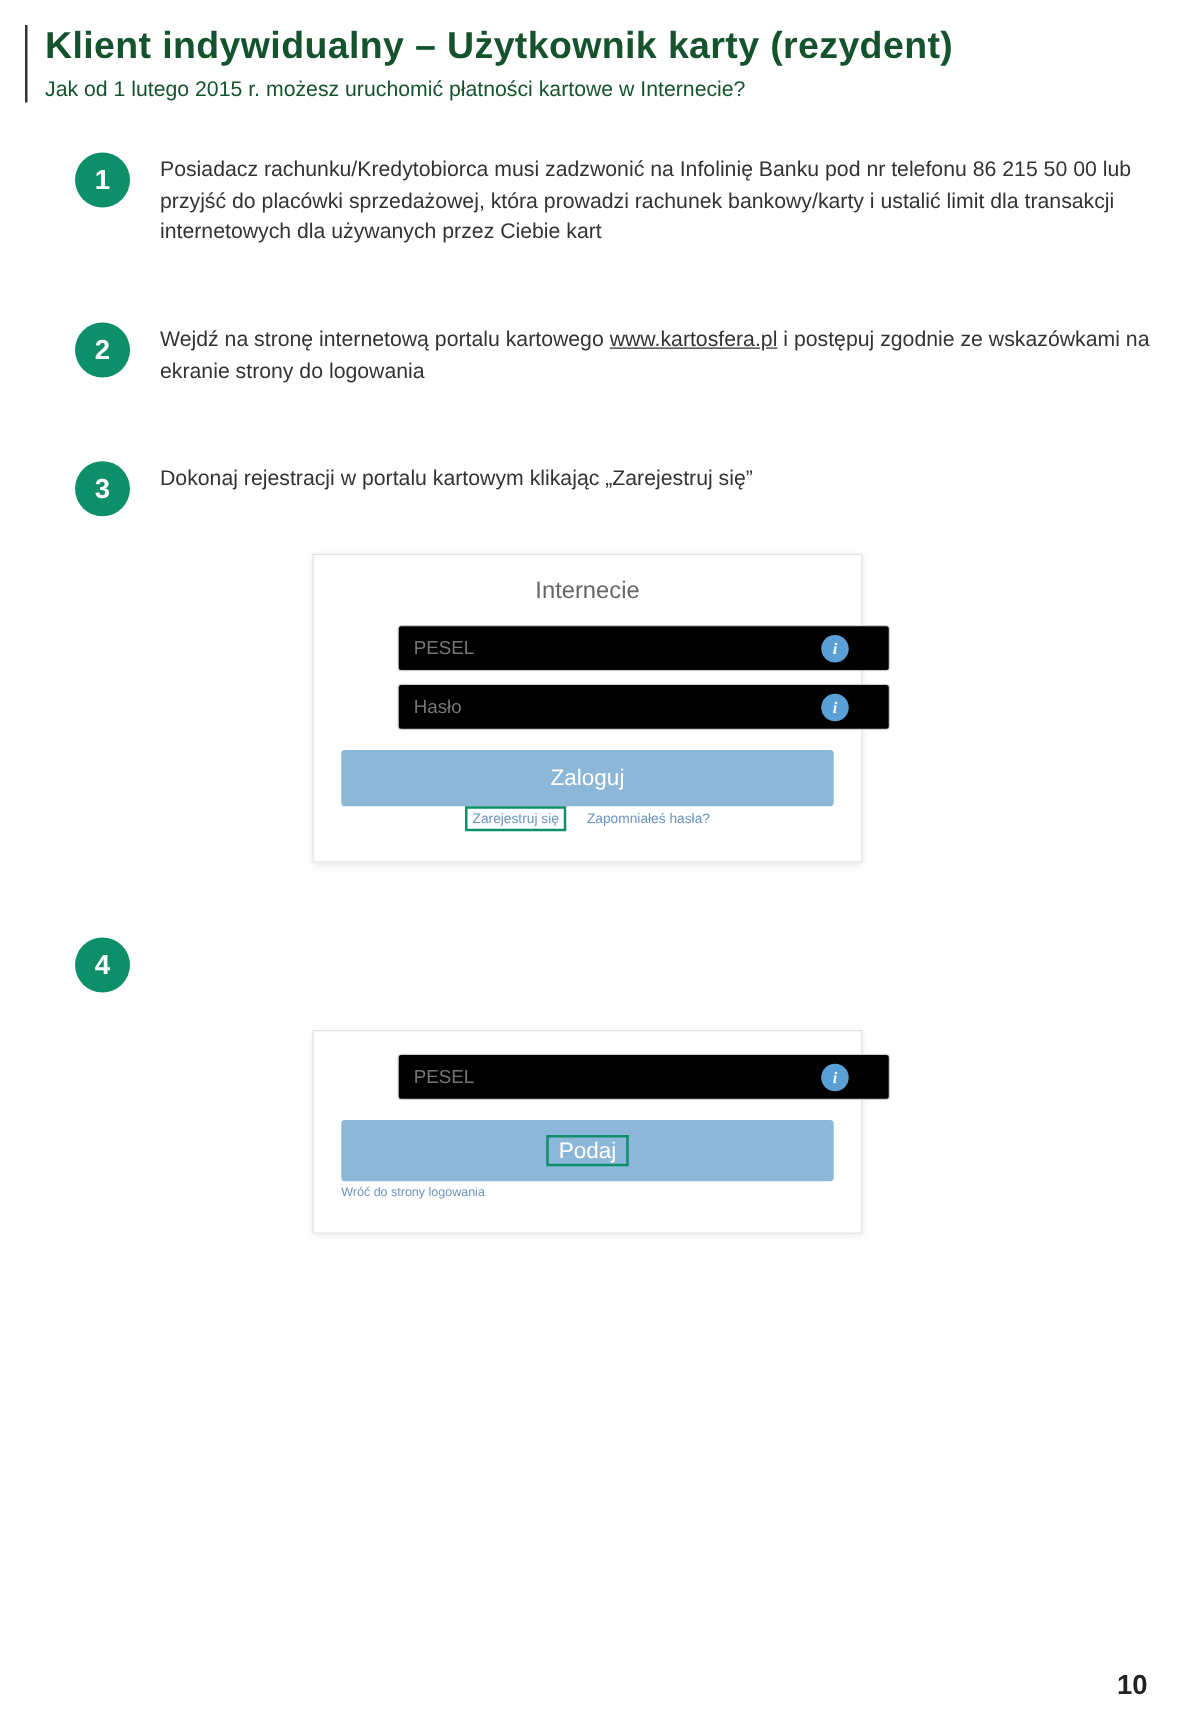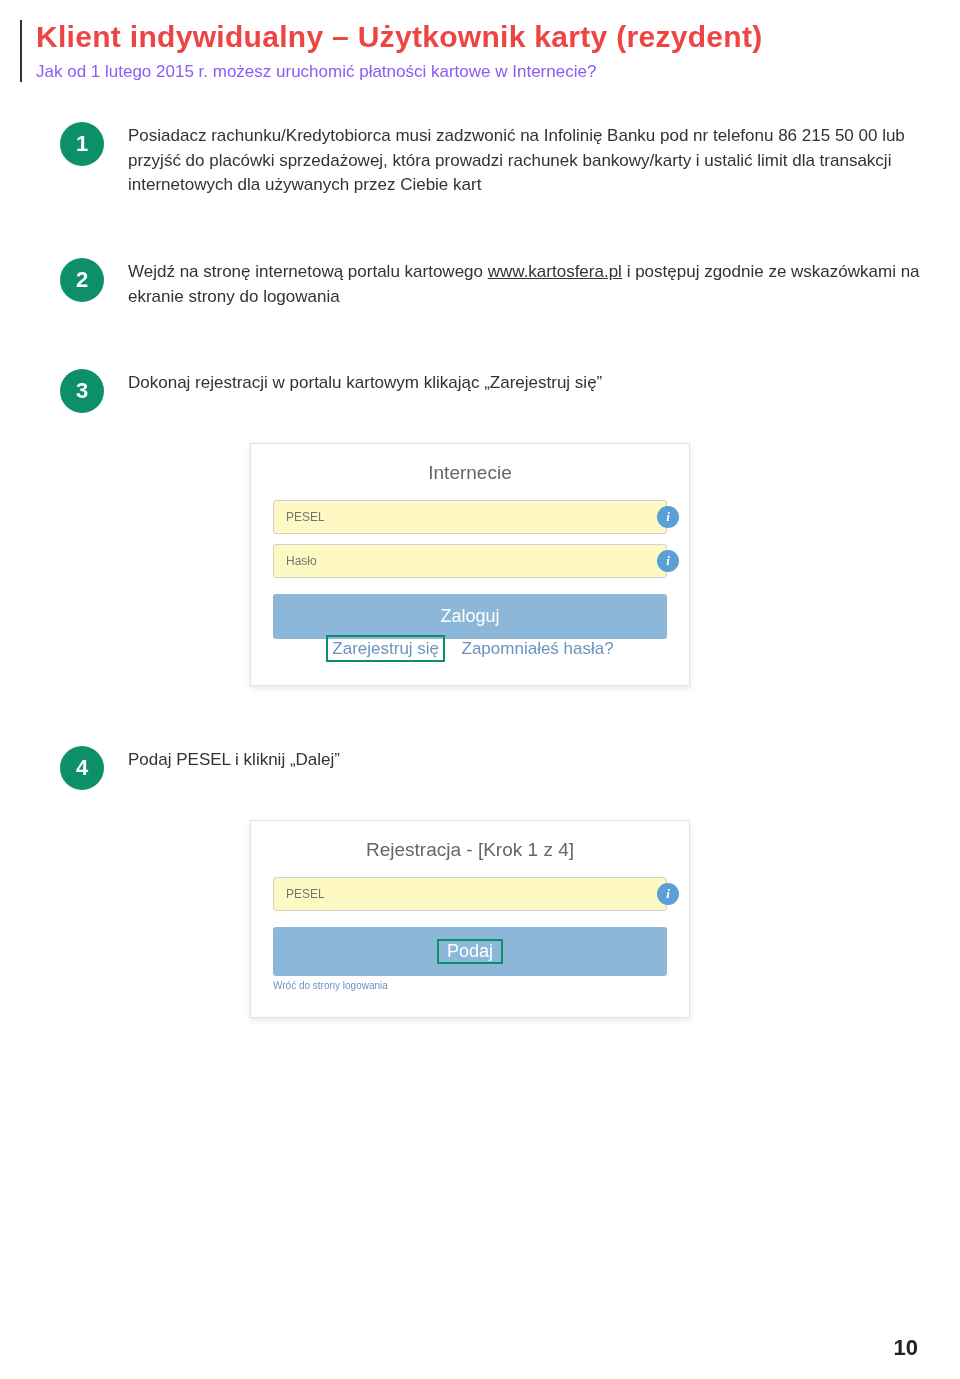--- a/index.html
+++ b/index.html
@@ -11,28 +11,28 @@
     color: #333;
   }
   .header {
     border-left: 2px solid #333;
     padding-left: 14px;
     margin-bottom: 40px;
   }
   .title {
     font-size: 30px;
     font-weight: 600;
-    color: #ef4444;
+    color: #14532d;
     letter-spacing: 0.3px;
     margin-bottom: 8px;
   }
   .subtitle {
     font-size: 17px;
     font-weight: 300;
-    color: #8b5cf6;
+    color: #14532d;
   }
   .step {
     display: flex;
     align-items: flex-start;
     margin-bottom: 60px;
     padding-left: 40px;
   }
   .step-num {
     flex: 0 0 44px;
     height: 44px;
@@ -71,23 +71,24 @@
   }
   .field-row {
     position: relative;
     margin-bottom: 10px;
   }
   .text-input {
     width: 100%;
     border: 1px solid #d0d0d0;
     border-radius: 3px;
     padding: 9px 36px 9px 12px;
-    font-size: 12px;
+    font-size: 15px;
     color: #888;
-    background: #fef9c3;
+    background: #000000;
+    margin-left: 45px;
   }
   .info-icon {
     position: absolute;
     right: -2px;
     top: 50%;
     transform: translateY(-50%);
     width: 22px;
     height: 22px;
     border-radius: 50%;
     background: #5a9fd6;
@@ -116,21 +117,21 @@
   }
   .btn-inner-frame {
     border: 2px solid #0d8f6a;
     display: inline-block;
     padding: 0 8px;
   }
   .link-row {
     text-align: center;
   }
   .link-row .small-link {
-    font-size: 17px;
+    font-size: 11px;
     color: #6a94c0;
     cursor: pointer;
     margin: 0 6px;
   }
   .small-link.boxed {
     border: 2px solid #0d8f6a;
     padding: 2px 4px;
   }
   .ret-link {
     font-size: 10px;
@@ -190,26 +191,24 @@
     <button class="btn"><span>Zaloguj</span></button>
     <div class="link-row">
       <span class="small-link boxed">Zarejestruj się</span>
       <span class="small-link">Zapomniałeś hasła?</span>
     </div>
   </div>
 </div>
 
 <div class="step step-with-image">
   <div class="step-num">4</div>
-  <div class="step-text">Podaj PESEL i kliknij „Dalej”</div>
 </div>
 
 <div class="image-wrap">
   <div class="reg-box">
-    <div class="box-title">Rejestracja - [Krok 1 z 4]</div>
     <div class="field-row">
       <input class="text-input" placeholder="PESEL" style="">
       <span class="info-icon outside">i</span>
     </div>
     <button class="btn"><span class="btn-inner-frame">Podaj</span></button>
     <span class="ret-link">Wróć do strony logowania</span>
   </div>
 </div>
 
 <div class="page-num">10</div>

